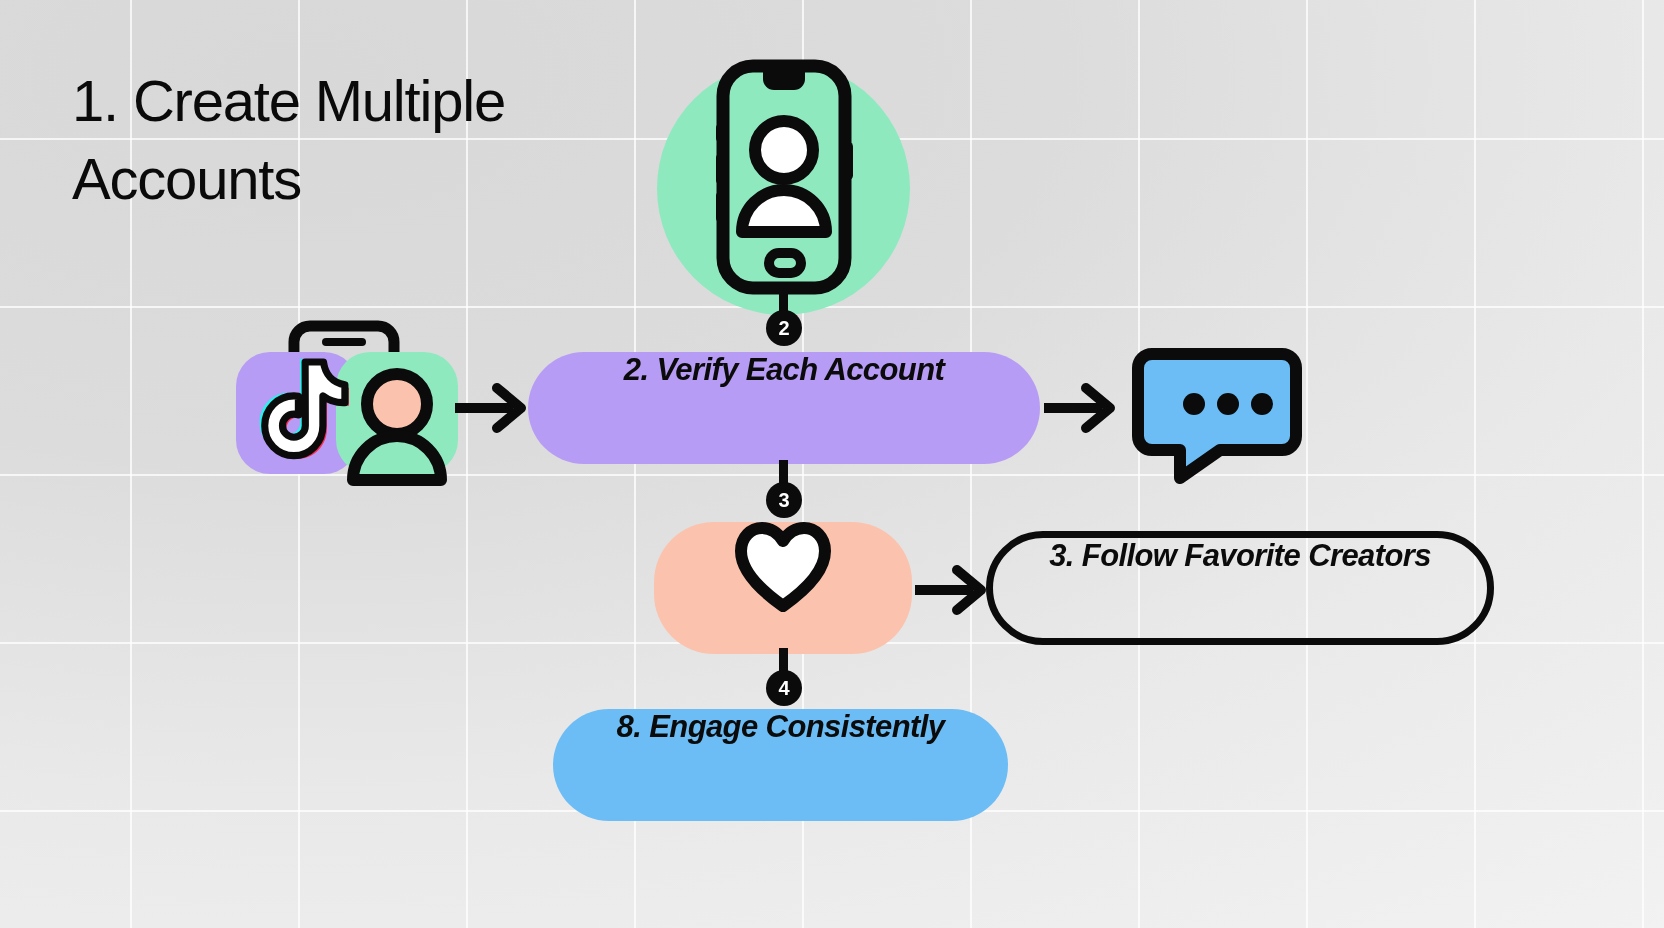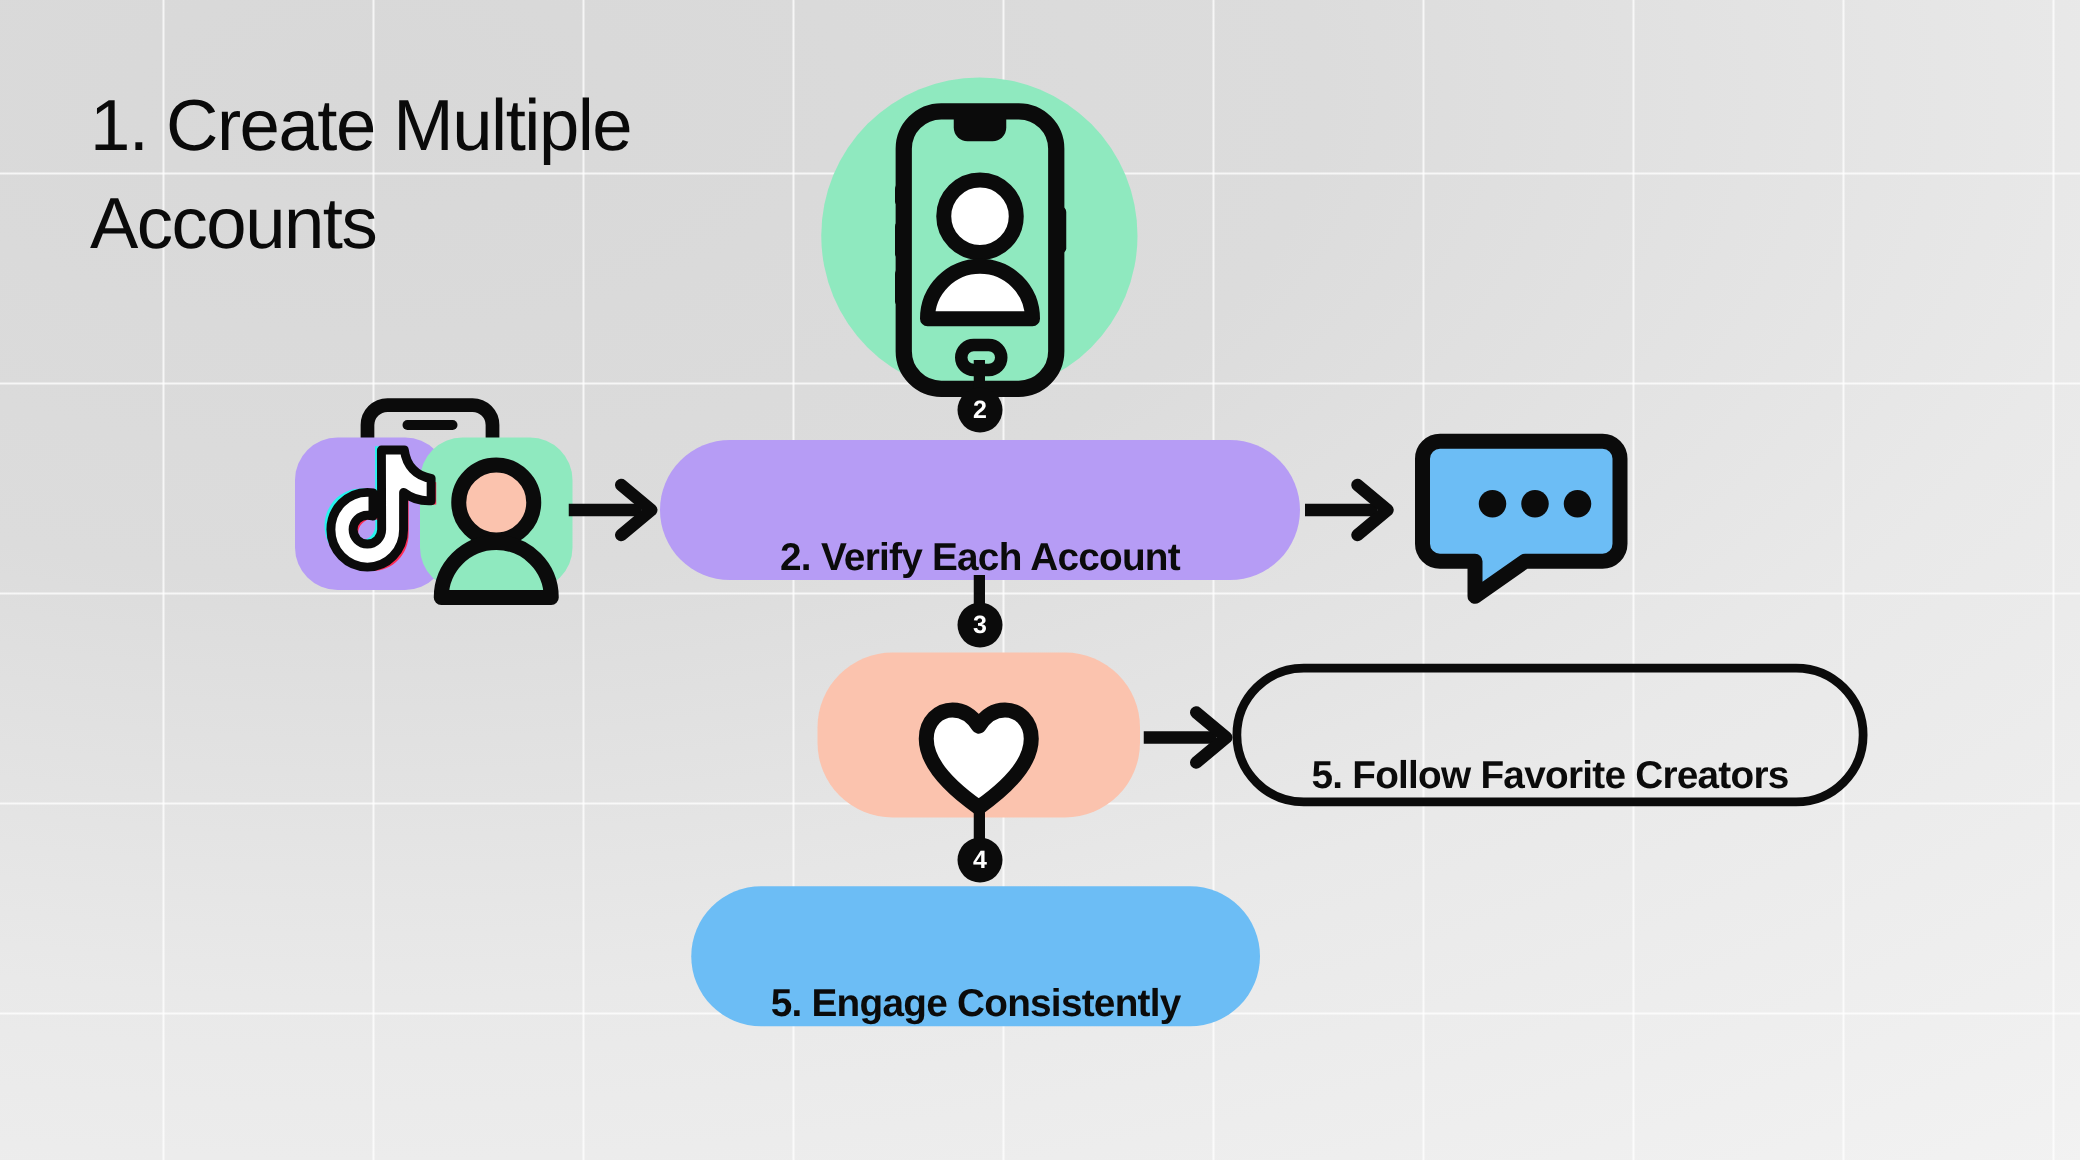--- a/index.html
+++ b/index.html
@@ -37,23 +37,24 @@
     font-weight: 400;
     letter-spacing: -1.2px;
     color: #0a0a0a;
     white-space: pre-line;
   }
 
   
   .node {
     position: absolute;
     display: flex;
-    align-items: flex-end;
+    align-items: flex-start;
     justify-content: center;
     box-sizing: border-box;
+    font-style: italic;
   }
 
   .pill-label {
     font-size: 31px;
     font-weight: 700;
     letter-spacing: -0.6px;
     color: #0b0b0b;
     text-align: center;
     white-space: nowrap;
   }
@@ -274,23 +275,23 @@
   </div>
 
   <span class="arrow" id="arrow-heart-follow">
     <svg width="72" height="52" viewBox="0 0 72 52">
       <line x1="0" y1="26" x2="58" y2="26" stroke="#0b0b0b" stroke-width="10"></line>
       <polyline points="42,6 66,26 42,46" fill="none" stroke="#0b0b0b" stroke-width="10" stroke-linecap="round" stroke-linejoin="round"></polyline>
     </svg>
   </span>
 
   <div class="node" id="node-follow">
-    <span class="pill-label">5. Follow Favorite Creators</span>
+    <span class="pill-label">3. Follow Favorite Creators</span>
   </div>
 
   <div class="vline" id="vline-3"></div>
   <div class="badge" id="badge-4">4</div>
 
   <div class="node" id="node-engage">
-    <span class="pill-label">5. Engage Consistently</span>
+    <span class="pill-label">8. Engage Consistently</span>
   </div>
 
 </div>
 
 </body></html>

